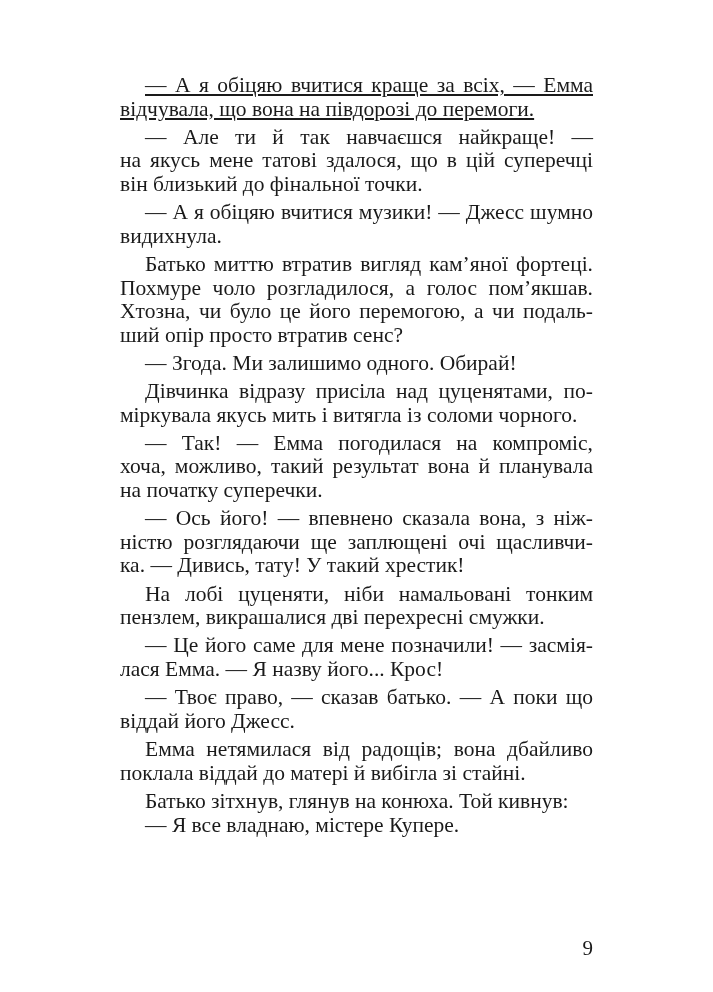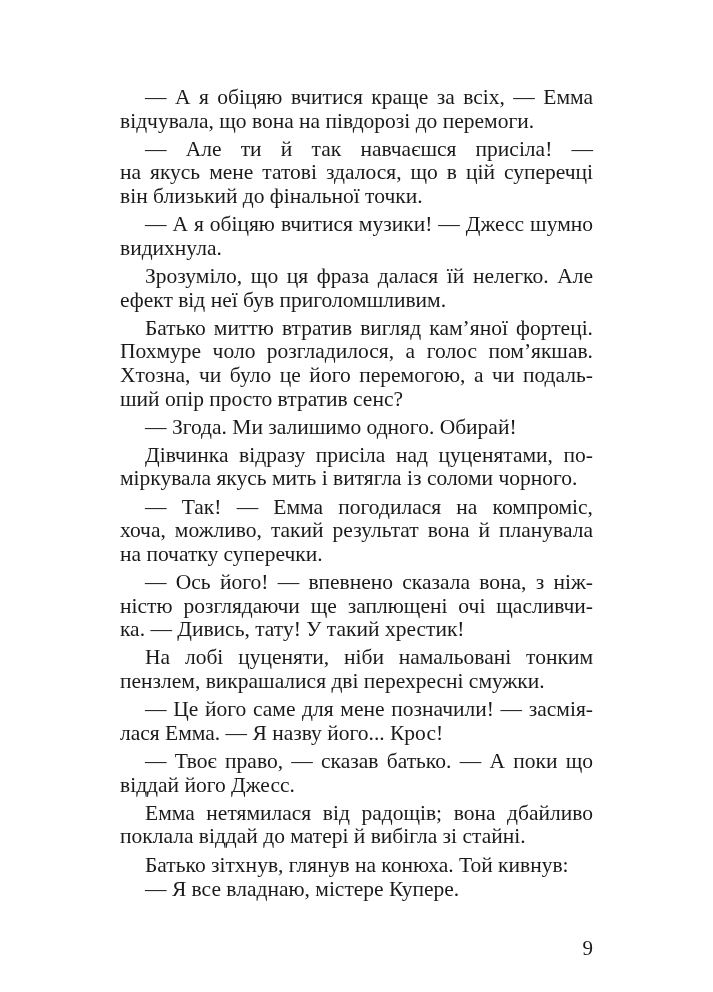--- a/index.html
+++ b/index.html
@@ -24,21 +24,22 @@
   .para {
     margin: 0;
     margin-top: 4.6px;
     font-size: 21.5px;
     line-height: 23.6px;
     text-align: justify;
     text-indent: 25px;
     hyphens: manual;
   }
   .para:first-child {
-    margin-top: 12px;
+    margin-top: 0;
+    text-decoration: underline;
   }
   .line {
     display: block;
     text-align: justify;
     text-align-last: justify;
     white-space: nowrap;
   }
   .line.last {
     text-align-last: left;
   }
@@ -61,31 +62,27 @@
 </style>
 </head>
 <body>
 
 <div class="page">
   <p class="para">
     <span class="line first">— А я обіцяю вчитися краще за всіх, — Емма</span>
     <span class="line last">відчувала, що вона на півдорозі до перемоги.</span>
   </p>
   <p class="para">
-    <span class="line first">— Але ти й так навчаєшся присіла! —</span>
+    <span class="line first">— Але ти й так навчаєшся найкраще! —</span>
     <span class="line">на якусь мене татові здалося, що в цій суперечці</span>
     <span class="line last">він близький до фінальної точки.</span>
   </p>
   <p class="para">
     <span class="line first">— А я обіцяю вчитися музики! — Джесс шумно</span>
     <span class="line last">видихнула.</span>
-  </p>
-  <p class="para">
-    <span class="line first">Зрозуміло, що ця фраза далася їй нелегко. Але</span>
-    <span class="line last">ефект від неї був приголомшливим.</span>
   </p>
   <p class="para">
     <span class="line first">Батько миттю втратив вигляд кам’яної фортеці.</span>
     <span class="line">Похмуре чоло розгладилося, а голос пом’якшав.</span>
     <span class="line">Хтозна, чи було це його перемогою, а чи подаль-</span>
     <span class="line last">ший опір просто втратив сенс?</span>
   </p>
   <p class="para">
     <span class="line first last">— Згода. Ми залишимо одного. Обирай!</span>
   </p>

